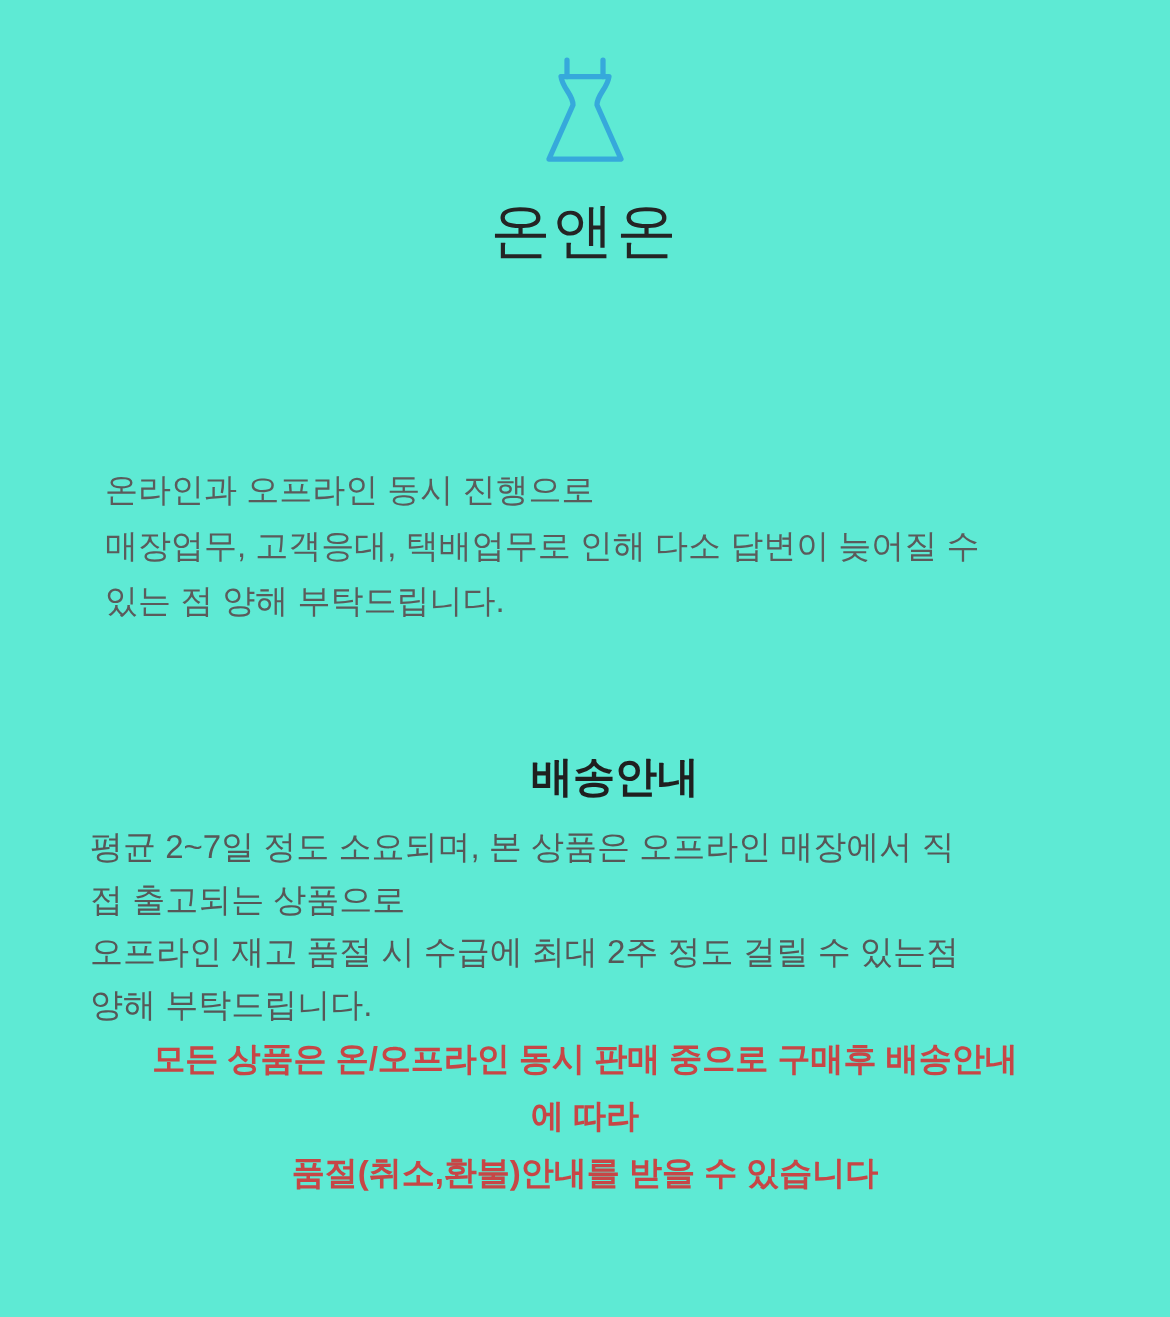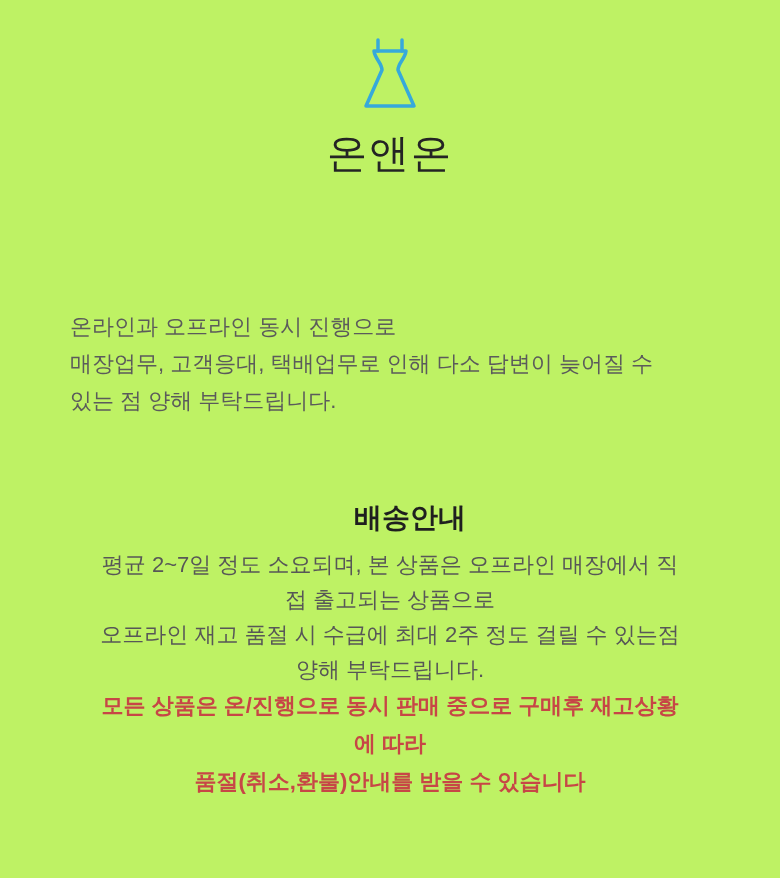--- a/index.html
+++ b/index.html
@@ -4,21 +4,21 @@
 <style>
   html, body {
     margin: 0;
     padding: 0;
     background: #ffffff;
   }
   .page {
     position: relative;
     width: 780px;
     height: 878px;
-    background: #bef264;
+    background: #5eead4;
     font-family: "Liberation Sans", "DejaVu Sans", sans-serif;
     overflow: hidden;
   }
   .icon-wrap {
     position: absolute;
     top: 38px;
     left: 0;
     width: 100%;
     display: flex;
     justify-content: center;
@@ -54,21 +54,21 @@
     font-size: 28px;
     font-weight: 700;
     color: #1f1f1f;
     margin-left: 20px;
   }
   .shipping-body {
     position: absolute;
     top: 547px;
     left: 60px;
     width: 660px;
-    text-align: center;
+    text-align: left;
     font-size: 22px;
     line-height: 35px;
     color: #575757;
     white-space: pre-line;
   }
   .stock-notice {
     position: absolute;
     top: 687px;
     left: 60px;
     width: 660px;
@@ -99,17 +99,17 @@
 매장업무, 고객응대, 택배업무로 인해 다소 답변이 늦어질 수
 있는 점 양해 부탁드립니다.</div>
 
   <div class="shipping-heading">배송안내</div>
 
   <div class="shipping-body">평균 2~7일 정도 소요되며, 본 상품은 오프라인 매장에서 직
 접 출고되는 상품으로
 오프라인 재고 품절 시 수급에 최대 2주 정도 걸릴 수 있는점
 양해 부탁드립니다.</div>
 
-  <div class="stock-notice">모든 상품은 온/진행으로 동시 판매 중으로 구매후 재고상황
+  <div class="stock-notice">모든 상품은 온/오프라인 동시 판매 중으로 구매후 배송안내
 에 따라
 품절(취소,환불)안내를 받을 수 있습니다</div>
 
 </div>
 
 </body></html>

